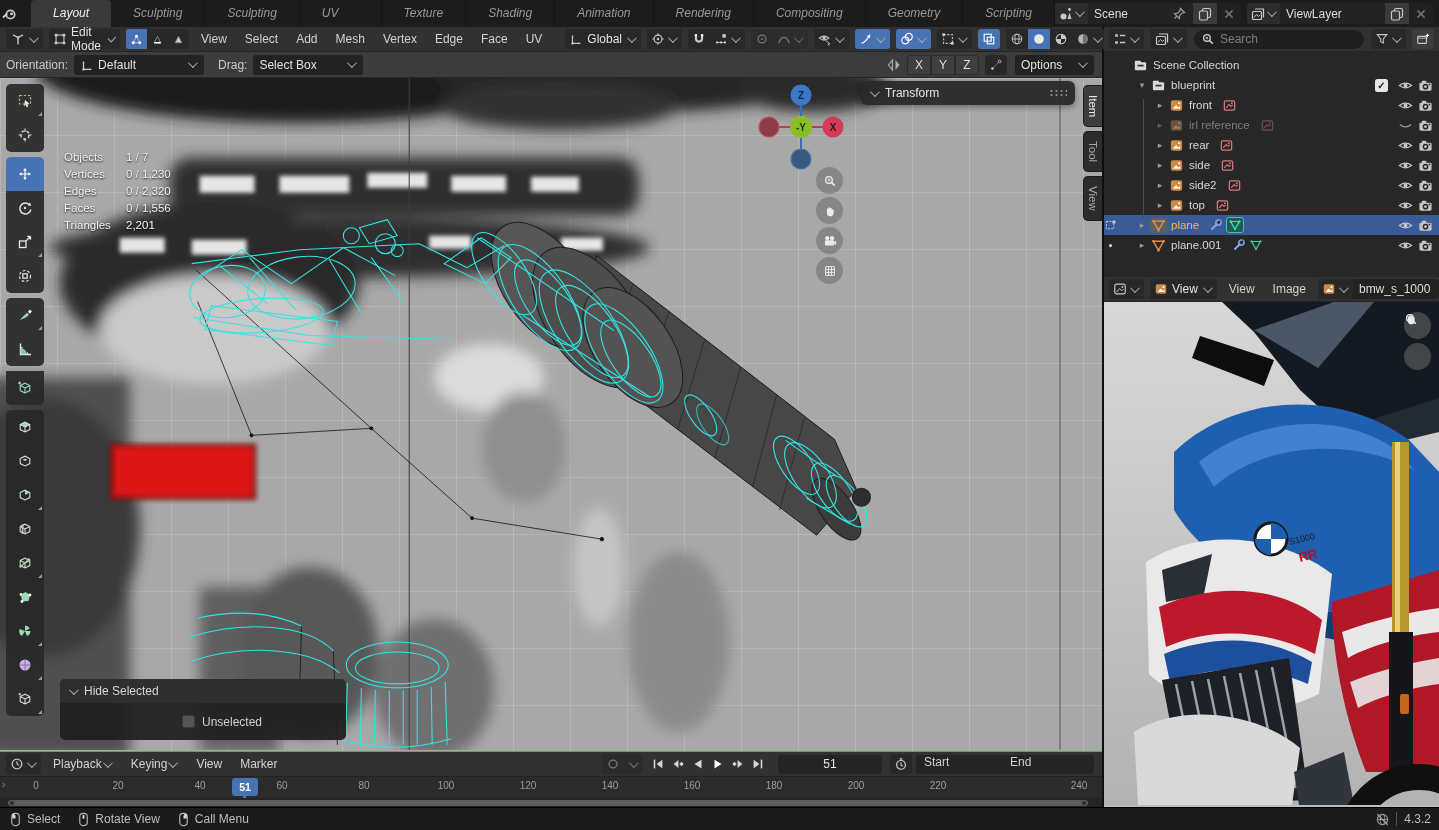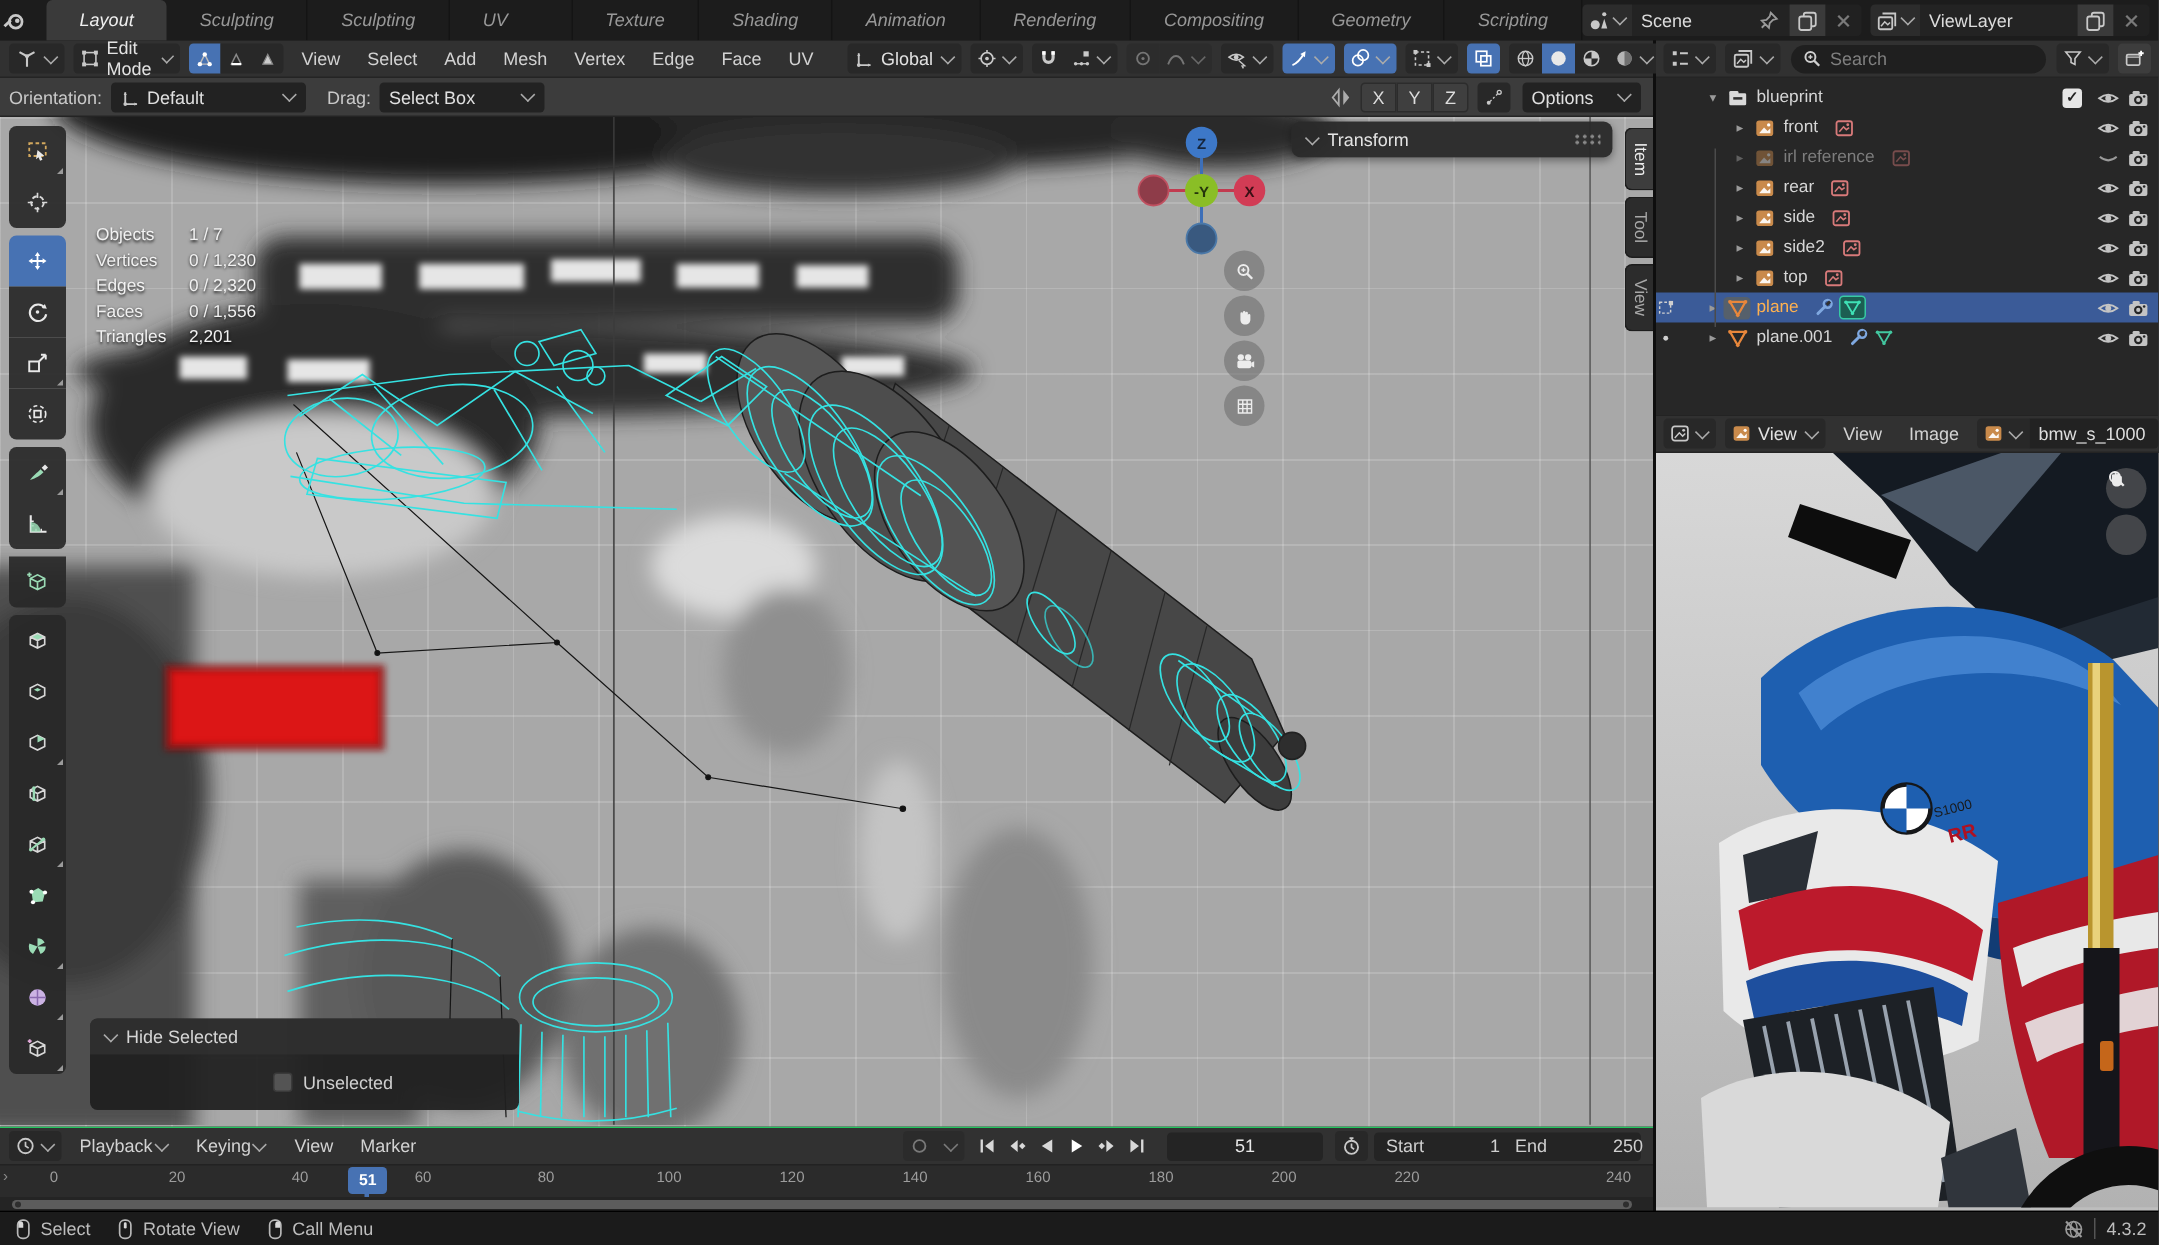--- a/index.html
+++ b/index.html
@@ -126,21 +126,21 @@
   #tl-header { height:24px; display:flex; align-items:center; background:#313131; }
   #tl-ruler { height:22px; position:relative; background:#2b2b2b; border-top:1px solid #222; }
   .tick { position:absolute; top:3px; transform:translateX(-50%); color:#9d9d9d; font-size:10px; }
   #playhead { position:absolute; top:1px; width:26px; height:18px; background:#4772b3; border-radius:3px;
      color:#fff; font-size:10.5px; font-weight:bold; display:flex; align-items:center; justify-content:center; transform:translateX(-50%); }
   #playhead::after { content:''; position:absolute; top:18px; left:11px; width:3px; height:6px; background:#4772b3; }
   #tl-scroll { height:9px; position:relative; background:#242424; }
   #tl-scrollbar { position:absolute; left:8px; right:14px; top:1.5px; height:6px; background:#5c5c5c; border-radius:3px; }
   #tl-scrollbar .knob { position:absolute; top:1px; width:4px; height:4px; border-radius:50%; background:#2e2e2e; }
   .frame-field { background:#242424; border-radius:3px; height:19px; display:flex; align-items:center; justify-content:center; color:#e8e8e8; }
-  .range-field { background:#242424; height:19px; display:flex; align-items:center; padding:0 8px; gap:22px; color:#cfcfcf; }
+  .range-field { background:#242424; height:19px; display:flex; align-items:flex-start; padding:0 8px; gap:22px; color:#cfcfcf;flex-direction:column; }
 
   
   #statusbar { flex:0 0 23px; background:#1b1b1b; border-top:1px solid #000; display:flex; align-items:center; padding:0 8px; color:#bdbdbd; }
   .hint { display:flex; align-items:center; gap:4px; margin-right:16px; }
   #sb-right { margin-left:auto; display:flex; align-items:center; gap:6px; color:#9f9f9f; }
   #sb-version { border-left:1px solid #555; padding-left:7px; color:#bdbdbd; }
 
   .ic { display:inline-flex; }
   .ic svg { display:block; }
 </style>
@@ -1031,20 +1031,34 @@
                 <path d="M2 7 h10" stroke="#c8c8c8"></path>
                 <path d="M13 2 v4 M11 4 h4" stroke="#fff" stroke-width="1.4"></path>
               </svg>
             </span>
           </div>
       </div>
 
       <div id="ol-body">
         <div id="ol-treeline"></div>
         <div id="ol-rows">
+            <div class="ol-row">
+              <span class="ol-badge ic"></span>
+              <span style="width: 0px; flex: 0 0 0px;"></span>
+              <span class="ol-caret"></span>
+              <span class="ol-icon ic">
+                <svg viewBox="0 0 16 16" width="15" height="15">
+                  <rect x="2" y="4.5" width="12" height="8.5" rx="1" fill="#d9d9d9"></rect>
+                  <rect x="2" y="2.8" width="6.5" height="3" rx="1" fill="#d9d9d9"></rect>
+                  <rect x="4.8" y="7.2" width="6.5" height="1.8" fill="#2f2f2f"></rect>
+                </svg>
+              </span>
+              <span class="ol-label">Scene Collection</span>
+              <span class="ol-flex"></span>
+            </div>
             <div class="ol-row">
               <span class="ol-badge ic"></span>
               <span style="width: 18px; flex: 0 0 18px;"></span>
               <span class="ol-caret">▾</span>
               <span class="ol-icon ic">
                 <svg viewBox="0 0 16 16" width="15" height="15">
                   <rect x="2" y="4.5" width="12" height="8.5" rx="1" fill="#d9d9d9"></rect>
                   <rect x="2" y="2.8" width="6.5" height="3" rx="1" fill="#d9d9d9"></rect>
                   <rect x="4.8" y="7.2" width="6.5" height="1.8" fill="#2f2f2f"></rect>
                 </svg>

